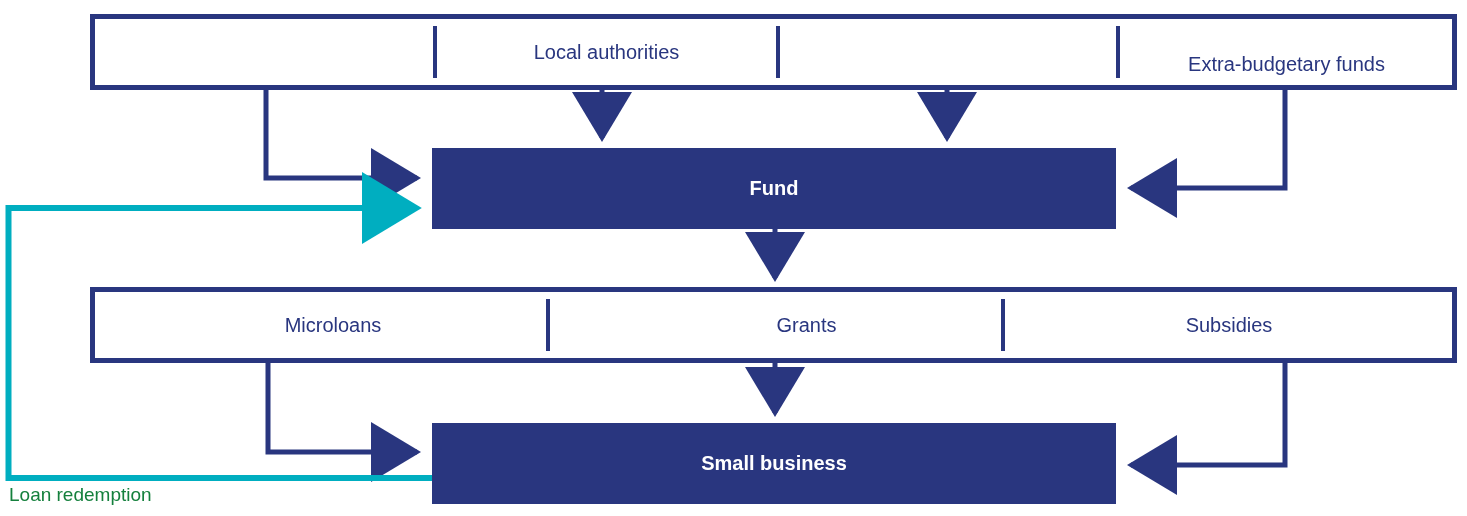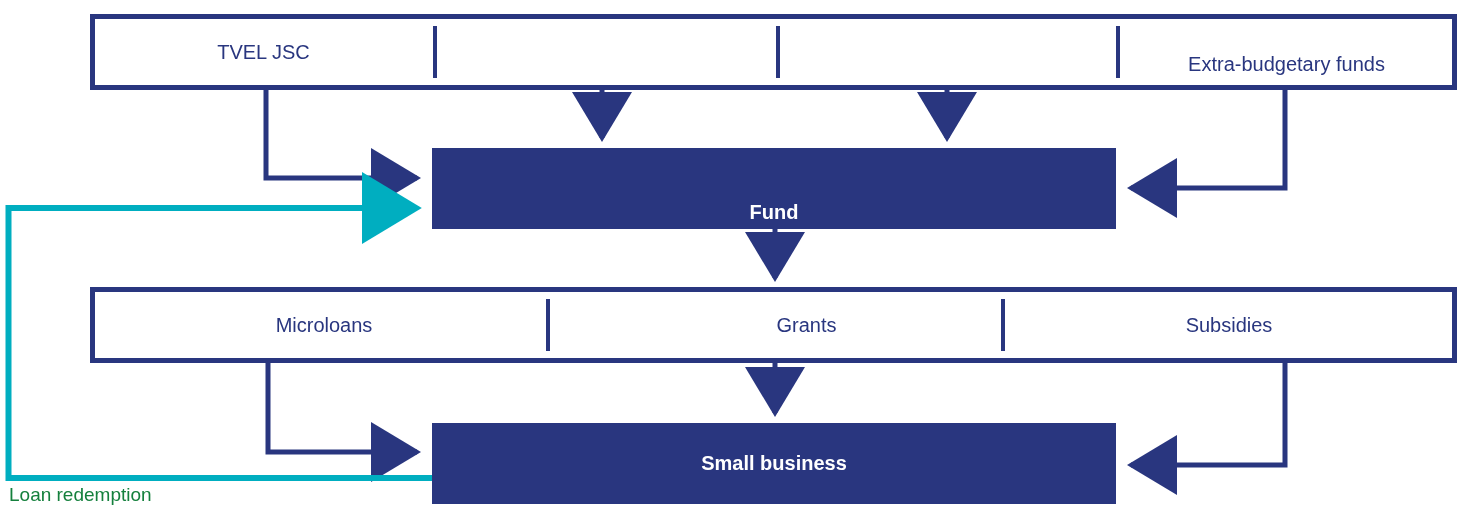--- a/index.html
+++ b/index.html
@@ -99,35 +99,35 @@
 
     <path d="M 268 362 L 268 452 L 417 452" fill="none" stroke="#29367f" stroke-width="5" marker-end="url(#arrow-navy-right)"></path>
     <path d="M 775 362 L 775 413" fill="none" stroke="#29367f" stroke-width="5" marker-end="url(#arrow-navy-down)"></path>
     <path d="M 1285 362 L 1285 465 L 1131 465" fill="none" stroke="#29367f" stroke-width="5" marker-end="url(#arrow-navy-left)"></path>
 
     <rect x="432" y="423" width="684" height="81" fill="#29367f"></rect>
 
     <path d="M 432 478 L 8.5 478 L 8.5 208 L 417 208" fill="none" stroke="#00aec0" stroke-width="6" marker-end="url(#arrow-teal-right)"></path>
   </svg>
 
-  <div class="node-label outline-label" style="left:92px; top:16px; width:343px; height:72px;">
-    <span>TVEL JSC</span>
+
+  <div class="node-label outline-label" style="left:435px; top:16px; width:343px; height:72px;">
+    <span>Local authorities</span>
   </div>
-
 
 
   <div class="node-label outline-label" style="left:1118px; top:28px; width:337px; height:72px;align-items:center;">
     <span>Extra-budgetary funds</span>
   </div>
 
-  <div class="node-label solid-label" style="left:432px; top:148px; width:684px; height:81px;margin-top:24px;">
+  <div class="node-label solid-label" style="left:432px; top:148px; width:684px; height:81px;">
     <span>Fund</span>
   </div>
 
-  <div class="node-label outline-label" style="left:96px; top:289px; width:456px; height:72px;">
+  <div class="node-label outline-label" style="left:105px; top:289px; width:456px; height:72px;">
     <span>Microloans</span>
   </div>
 
   <div class="node-label outline-label" style="left:579px; top:289px; width:455px; height:72px;">
     <span>Grants</span>
   </div>
 
   <div class="node-label outline-label" style="left:1003px; top:289px; width:452px; height:72px;justify-content:center;">
     <span>Subsidies</span>
   </div>

